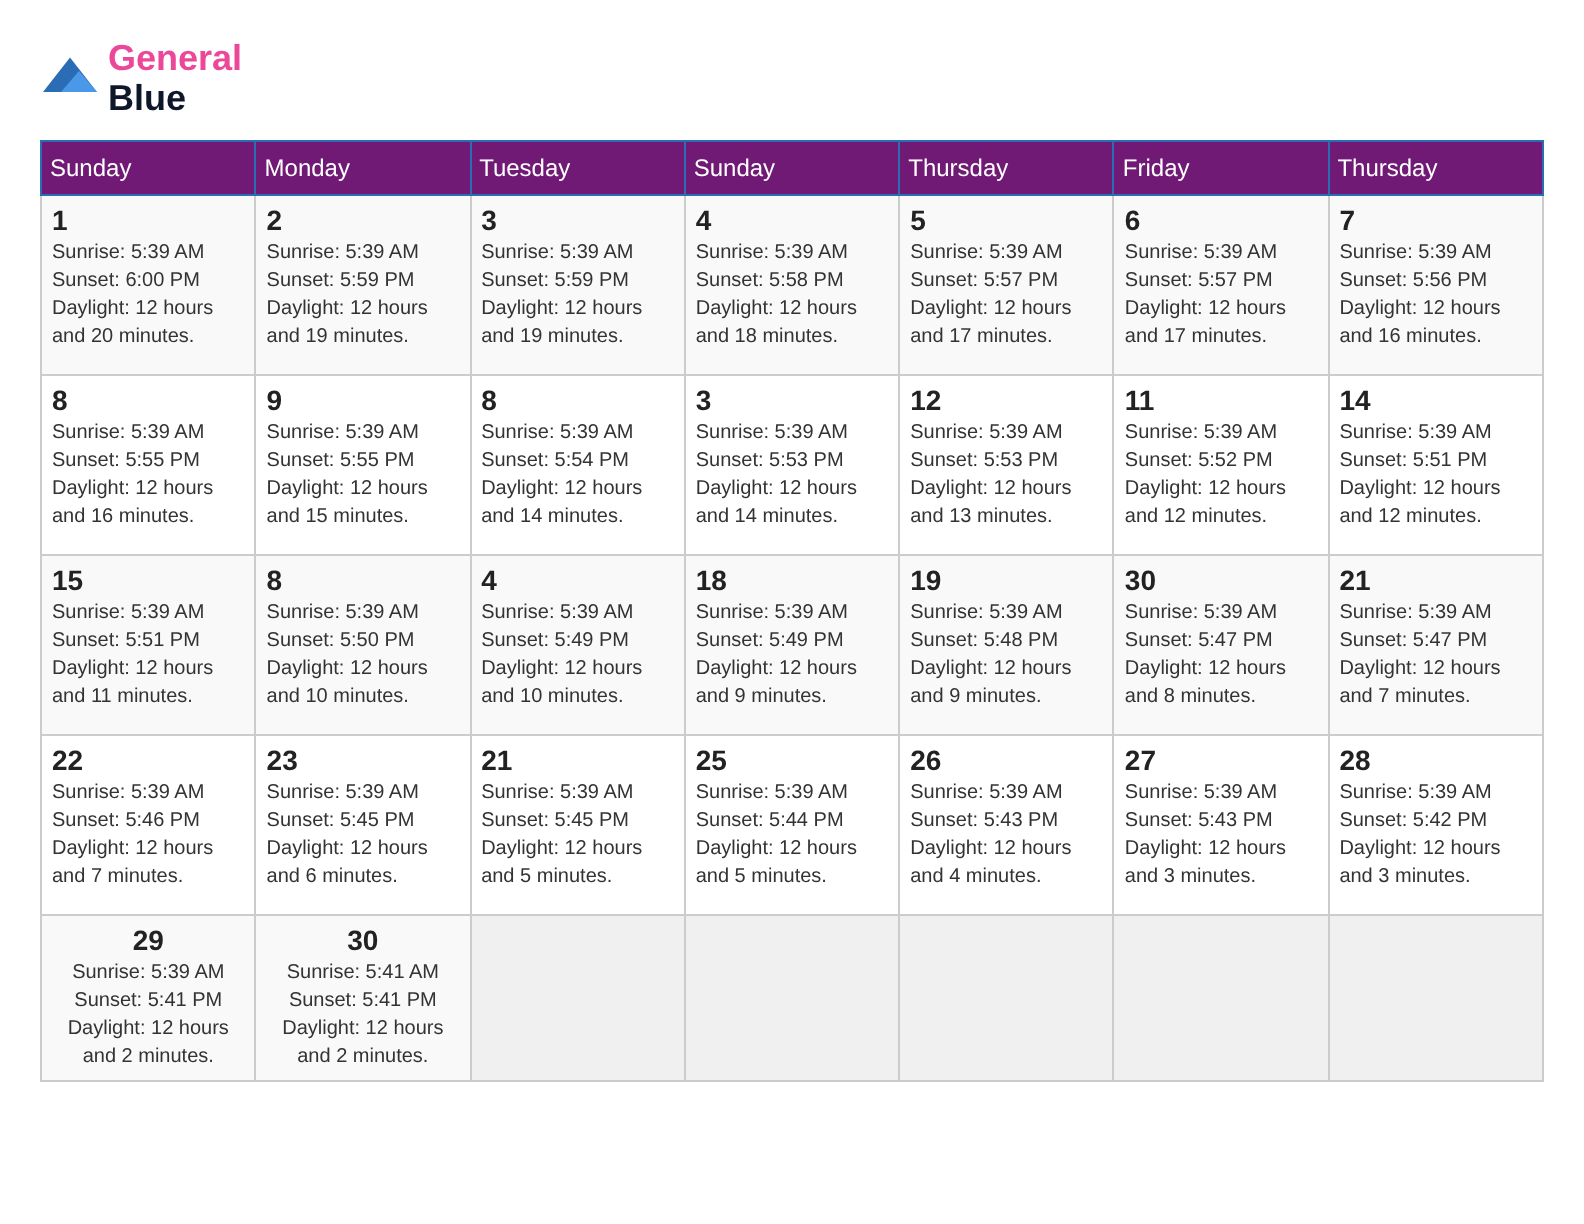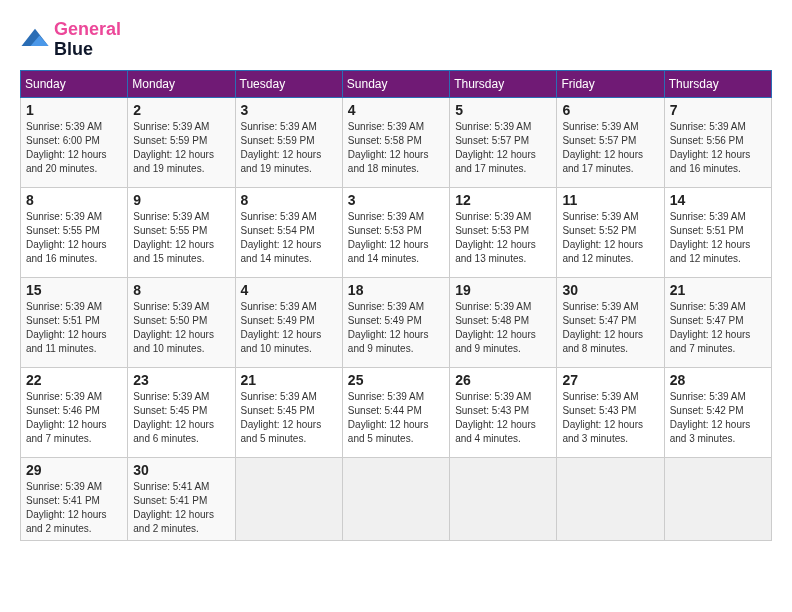--- a/index.html
+++ b/index.html
@@ -82,20 +82,21 @@
     .day-detail {
       font-size: 10px;
       color: #333;
       line-height: 1.4;
     }
     .empty-cell {
       background: #f0f0f0 !important;
     }
     tbody tr:last-child td {
       height: 80px;
+      text-align: center;
     }
   </style>
 </head>
 <body>
 
 <div class="header">
   <div class="logo">
     <svg class="logo-icon" viewBox="0 0 40 40">
       <polygon points="20,5 38,28 2,28" fill="#2a6db5"></polygon>
       <polygon points="26,14 38,28 14,28" fill="#5aabff" opacity="0.7"></polygon>

